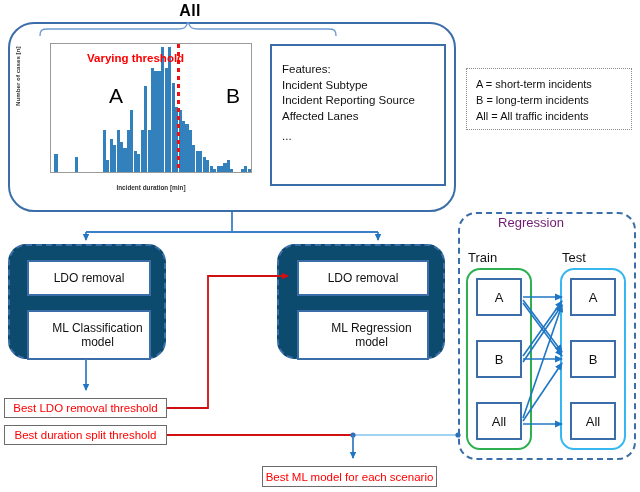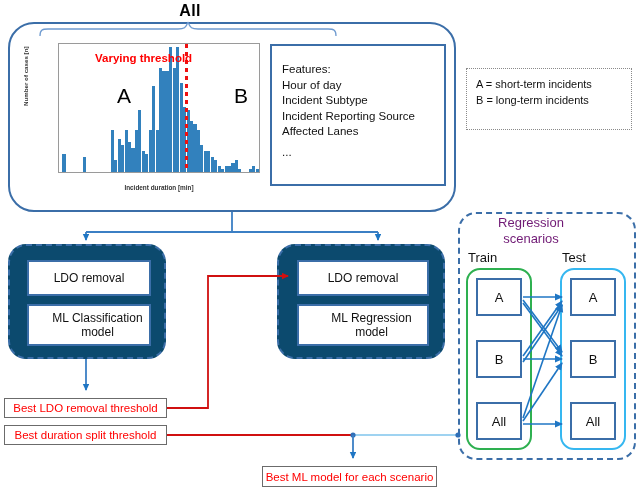--- a/index.html
+++ b/index.html
@@ -27,21 +27,21 @@
     background: #ffffff;
   }
   .all-title {
     left: 130px; top: 2px; width: 120px;
     text-align: center;
     font-size: 16px; font-weight: bold; color: #000;
     letter-spacing: .3px;
   }
 
   
-  .chart-wrap { left: 26px; top: 40px; width: 240px; height: 155px; }
+  .chart-wrap { left: 18px; top: 40px; width: 240px; height: 155px; }
   .plot-box {
     position: absolute; left: 32px; top: 3px;
     width: 202px; height: 130px;
     border: 1px solid #9a9a9a;
     background: #fff;
     overflow: hidden;
   }
   .bars { position: absolute; left: 0; bottom: 0; width: 100%; height: 100%; }
   .bar {
     position: absolute; bottom: 0;
@@ -100,21 +100,21 @@
   .proc-right { left: 277px; top: 244px; width: 168px; height: 115px; }
   .pbox {
     position: absolute;
     border: 2px solid #3b6ea8; background: #fff;
     display: flex; align-items: center; justify-content: center;
     text-align: center; font-size: 12px; color: #111; line-height: 14px;
   }
   .proc-left .pbox  { left: 17px; width: 124px; }
   .proc-right .pbox { left: 18px; width: 132px; }
   .pbox.b1 { top: 14px; height: 36px; }
-  .pbox.b2 { top: 58px; height: 42px; padding-left: 17px; }
+  .pbox.b2 { top: 64px; height: 50px; padding-left: 17px; }
 
   
   .redbox {
     border: 1.5px solid #6b6b6b; background: #fff;
     display: flex; align-items: center; justify-content: center;
     color: #ff0000; font-size: 11.5px; white-space: nowrap;
   }
   .red1 { left: 4px;   top: 398px; width: 163px; height: 20px; text-align: center; }
   .red2 { left: 4px;   top: 425px; width: 163px; height: 20px; text-align: center; }
   .red3 { left: 262px; top: 466px; width: 175px; height: 21px; }
@@ -223,50 +223,49 @@
           <div class="xtickmark" style="left: 119.737px;"></div>
           <div class="xtickmark" style="left: 146.053px;"></div>
           <div class="xtickmark" style="left: 172.368px;"></div>
         </div>
     </div>
     <div class="xlab">Incident duration [min]</div>
   </div>
 
   <div class="abs features">
     <div class="line">Features:</div>
-    <div class="line">Hour of day</div>
     <div class="line">Incident Subtype</div>
     <div class="line">Incident Reporting Source</div>
     <div class="line">Affected Lanes</div>
     <div class="dots">...</div>
   </div>
 
   <div class="abs legend">
     <div class="line">A = short-term incidents</div>
     <div class="line">B = long-term incidents</div>
+    <div class="line">All = All traffic incidents</div>
   </div>
 
   <div class="abs proc proc-left">
     <div class="pbox b1">LDO removal</div>
     <div class="pbox b2">ML Classification model</div>
   </div>
 
   <div class="abs proc proc-right">
     <div class="pbox b1">LDO removal</div>
     <div class="pbox b2">ML Regression model</div>
   </div>
 
   <div class="abs redbox red1">Best LDO removal threshold</div>
   <div class="abs redbox red2">Best duration split threshold</div>
   <div class="abs redbox red3">Best ML model for each scenario</div>
 
   <div class="abs reg-panel"></div>
   <div class="abs reg-title">
     <div>Regression</div>
-    <div>scenarios</div>
   </div>
   <div class="col-cap cap-train">Train</div>
   <div class="col-cap cap-test">Test</div>
   <div class="col-round col-train"></div>
   <div class="col-round col-test"></div>
 
   <div class="node" style="left:476px; top:278px;">A</div>
   <div class="node" style="left:476px; top:340px;">B</div>
   <div class="node" style="left:476px; top:402px;">All</div>
 

